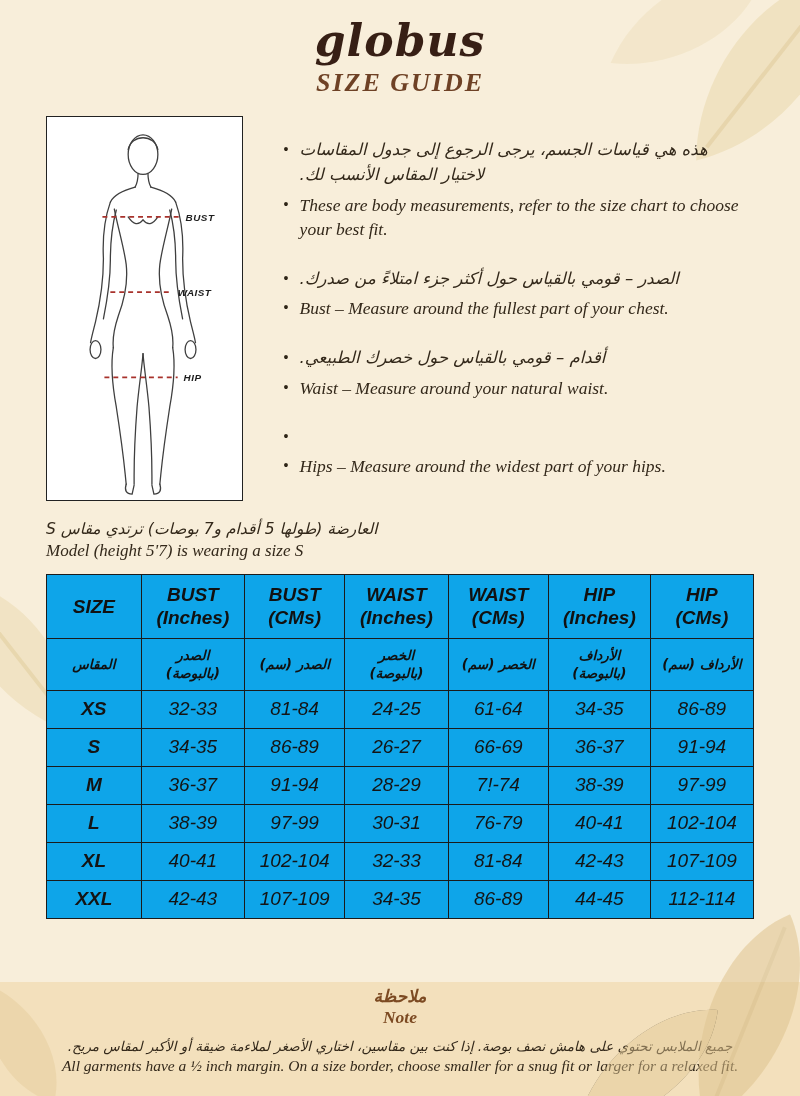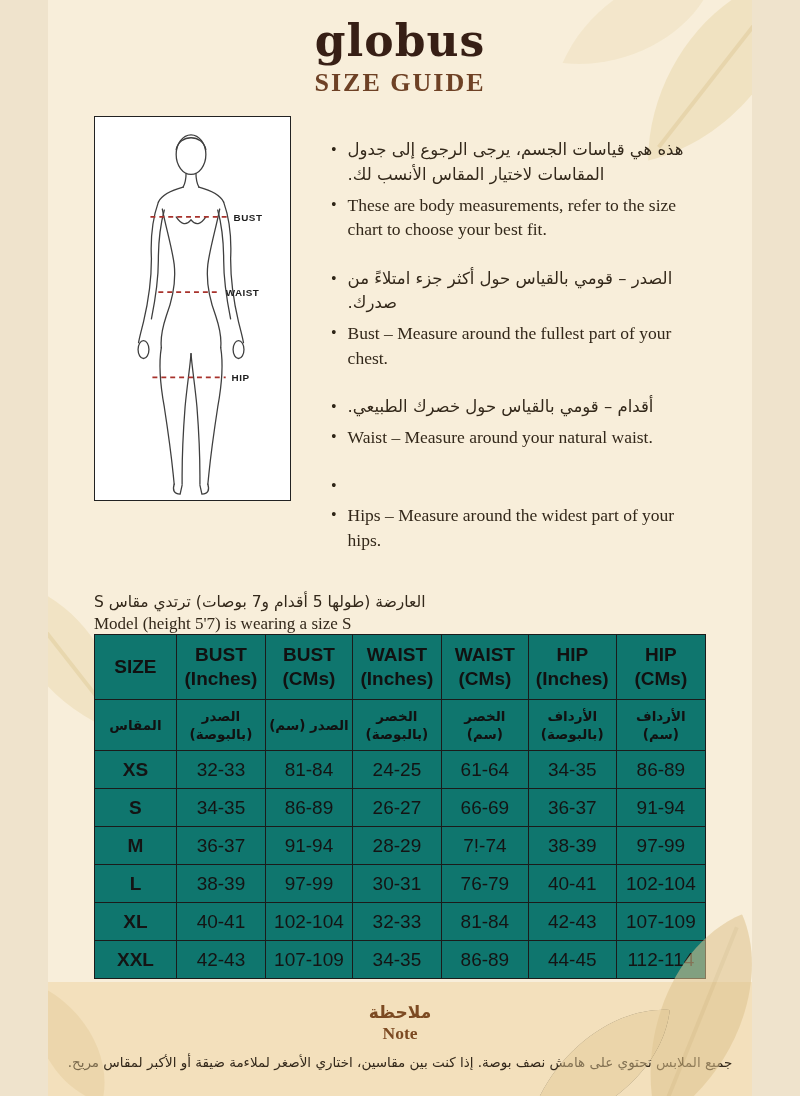--- a/index.html
+++ b/index.html
@@ -1,17 +1,17 @@
 <!DOCTYPE html>
 <html><head>
 <meta charset="utf-8">
 <style>
   html,body{margin:0;padding:0;background:#efe3cc;}
-  .page{position:relative;width:704px;height:1096px;margin:0 auto;background:#f8eeda;
-        overflow:hidden;font-family:"Liberation Serif",serif;color:#33281a;}
+  .page{position:relative;width:800px;height:1096px;margin:0 auto;background:#f8eeda;
+        overflow:hidden;font-family:"Liberation Serif",serif;color:#33281a;font-style:italic;}
   .leaf{position:absolute;z-index:0;}
   .leaf.front{z-index:2;}
   .content{position:relative;z-index:1;padding:18px 46px 0;box-sizing:border-box;}
 
   header{text-align:center;}
   .brand{font-family:"DejaVu Serif",serif;font-weight:700;font-size:44px;line-height:1.05;
          color:#371f15;letter-spacing:1px;}
   .title{margin:4px 0 0;font-family:"Liberation Serif",serif;font-weight:700;font-size:26px;
          color:#6e4125;letter-spacing:2px;}
 
@@ -24,31 +24,31 @@
   .bullet-row{display:flex;gap:11px;margin-bottom:5px;align-items:flex-start;}
   .dot{flex:0 0 auto;font-size:16px;line-height:1.5;color:#2e2416;}
   .txt{display:block;}
   .txt.ar{font-family:"DejaVu Sans",sans-serif;font-size:16.5px;line-height:1.5;text-align:left;}
   .txt.en{font-family:"Liberation Serif",serif;font-size:17.5px;line-height:1.4;}
 
   .model-note{margin-top:16px;}
   .model-note .ar{font-family:"DejaVu Sans",sans-serif;font-size:15.5px;text-align:left;}
   .model-note .en{font-family:"Liberation Serif",serif;font-size:17px;margin-top:3px;}
 
-  .size-table{width:100%;border-collapse:collapse;background:#0f766e;table-layout:fixed;}
+  .size-table{width:100%;border-collapse:collapse;margin-top:13px;background:#0ea5e9;table-layout:fixed;}
   .size-table th,.size-table td{border:1.6px solid #1b1b1b;text-align:center;vertical-align:middle;}
   .size-table thead tr.hdr-en th{font-family:"Liberation Sans",sans-serif;font-weight:700;
         font-size:19px;line-height:1.25;padding:8px 2px;color:#111;}
   .size-table thead tr.hdr-ar th{font-family:"DejaVu Sans",sans-serif;font-weight:700;
         font-size:13.5px;line-height:1.35;padding:7px 2px;color:#111;}
   .size-table tbody td{font-family:"Liberation Sans",sans-serif;font-size:19px;padding:7.5px 2px;color:#141414;}
   .size-table td.size-col{font-weight:700;}
 
   .note-band{position:absolute;left:0;right:0;bottom:0;height:114px;background:#f3e0bc;z-index:1;
-             text-align:center;padding-top:20px;box-sizing:border-box;}
+             text-align:center;padding-top:4px;box-sizing:border-box;}
   .note-head{font-weight:700;color:#7c4a22;}
   .note-head.ar{font-family:"DejaVu Sans",sans-serif;font-size:17px;}
   .note-head.en{font-family:"Liberation Serif",serif;font-size:17.5px;margin-top:1px;}
   .note-text{color:#33281a;}
   .note-text.ar{font-family:"DejaVu Sans",sans-serif;font-size:13.5px;margin-top:10px;}
   .note-text.en{font-family:"Liberation Serif",serif;font-size:15.5px;margin-top:3px;}
 </style>
 </head>
 <body>
 
@@ -307,15 +307,16 @@
           </tr>
         </tbody>
     </table>
 
   </div>
 
   <footer class="note-band">
     <div class="note-head ar">ملاحظة</div>
     <div class="note-head en">Note</div>
     <div class="note-text ar" dir="rtl">جميع الملابس تحتوي على هامش نصف بوصة. إذا كنت بين مقاسين، اختاري الأصغر لملاءمة ضيقة أو الأكبر لمقاس مريح.</div>
+    <div class="note-text en">All garments have a ½ inch margin. On a size border, choose smaller for a snug fit or larger for a relaxed fit.</div>
   </footer>
 
 </div>
 
 </body></html>

